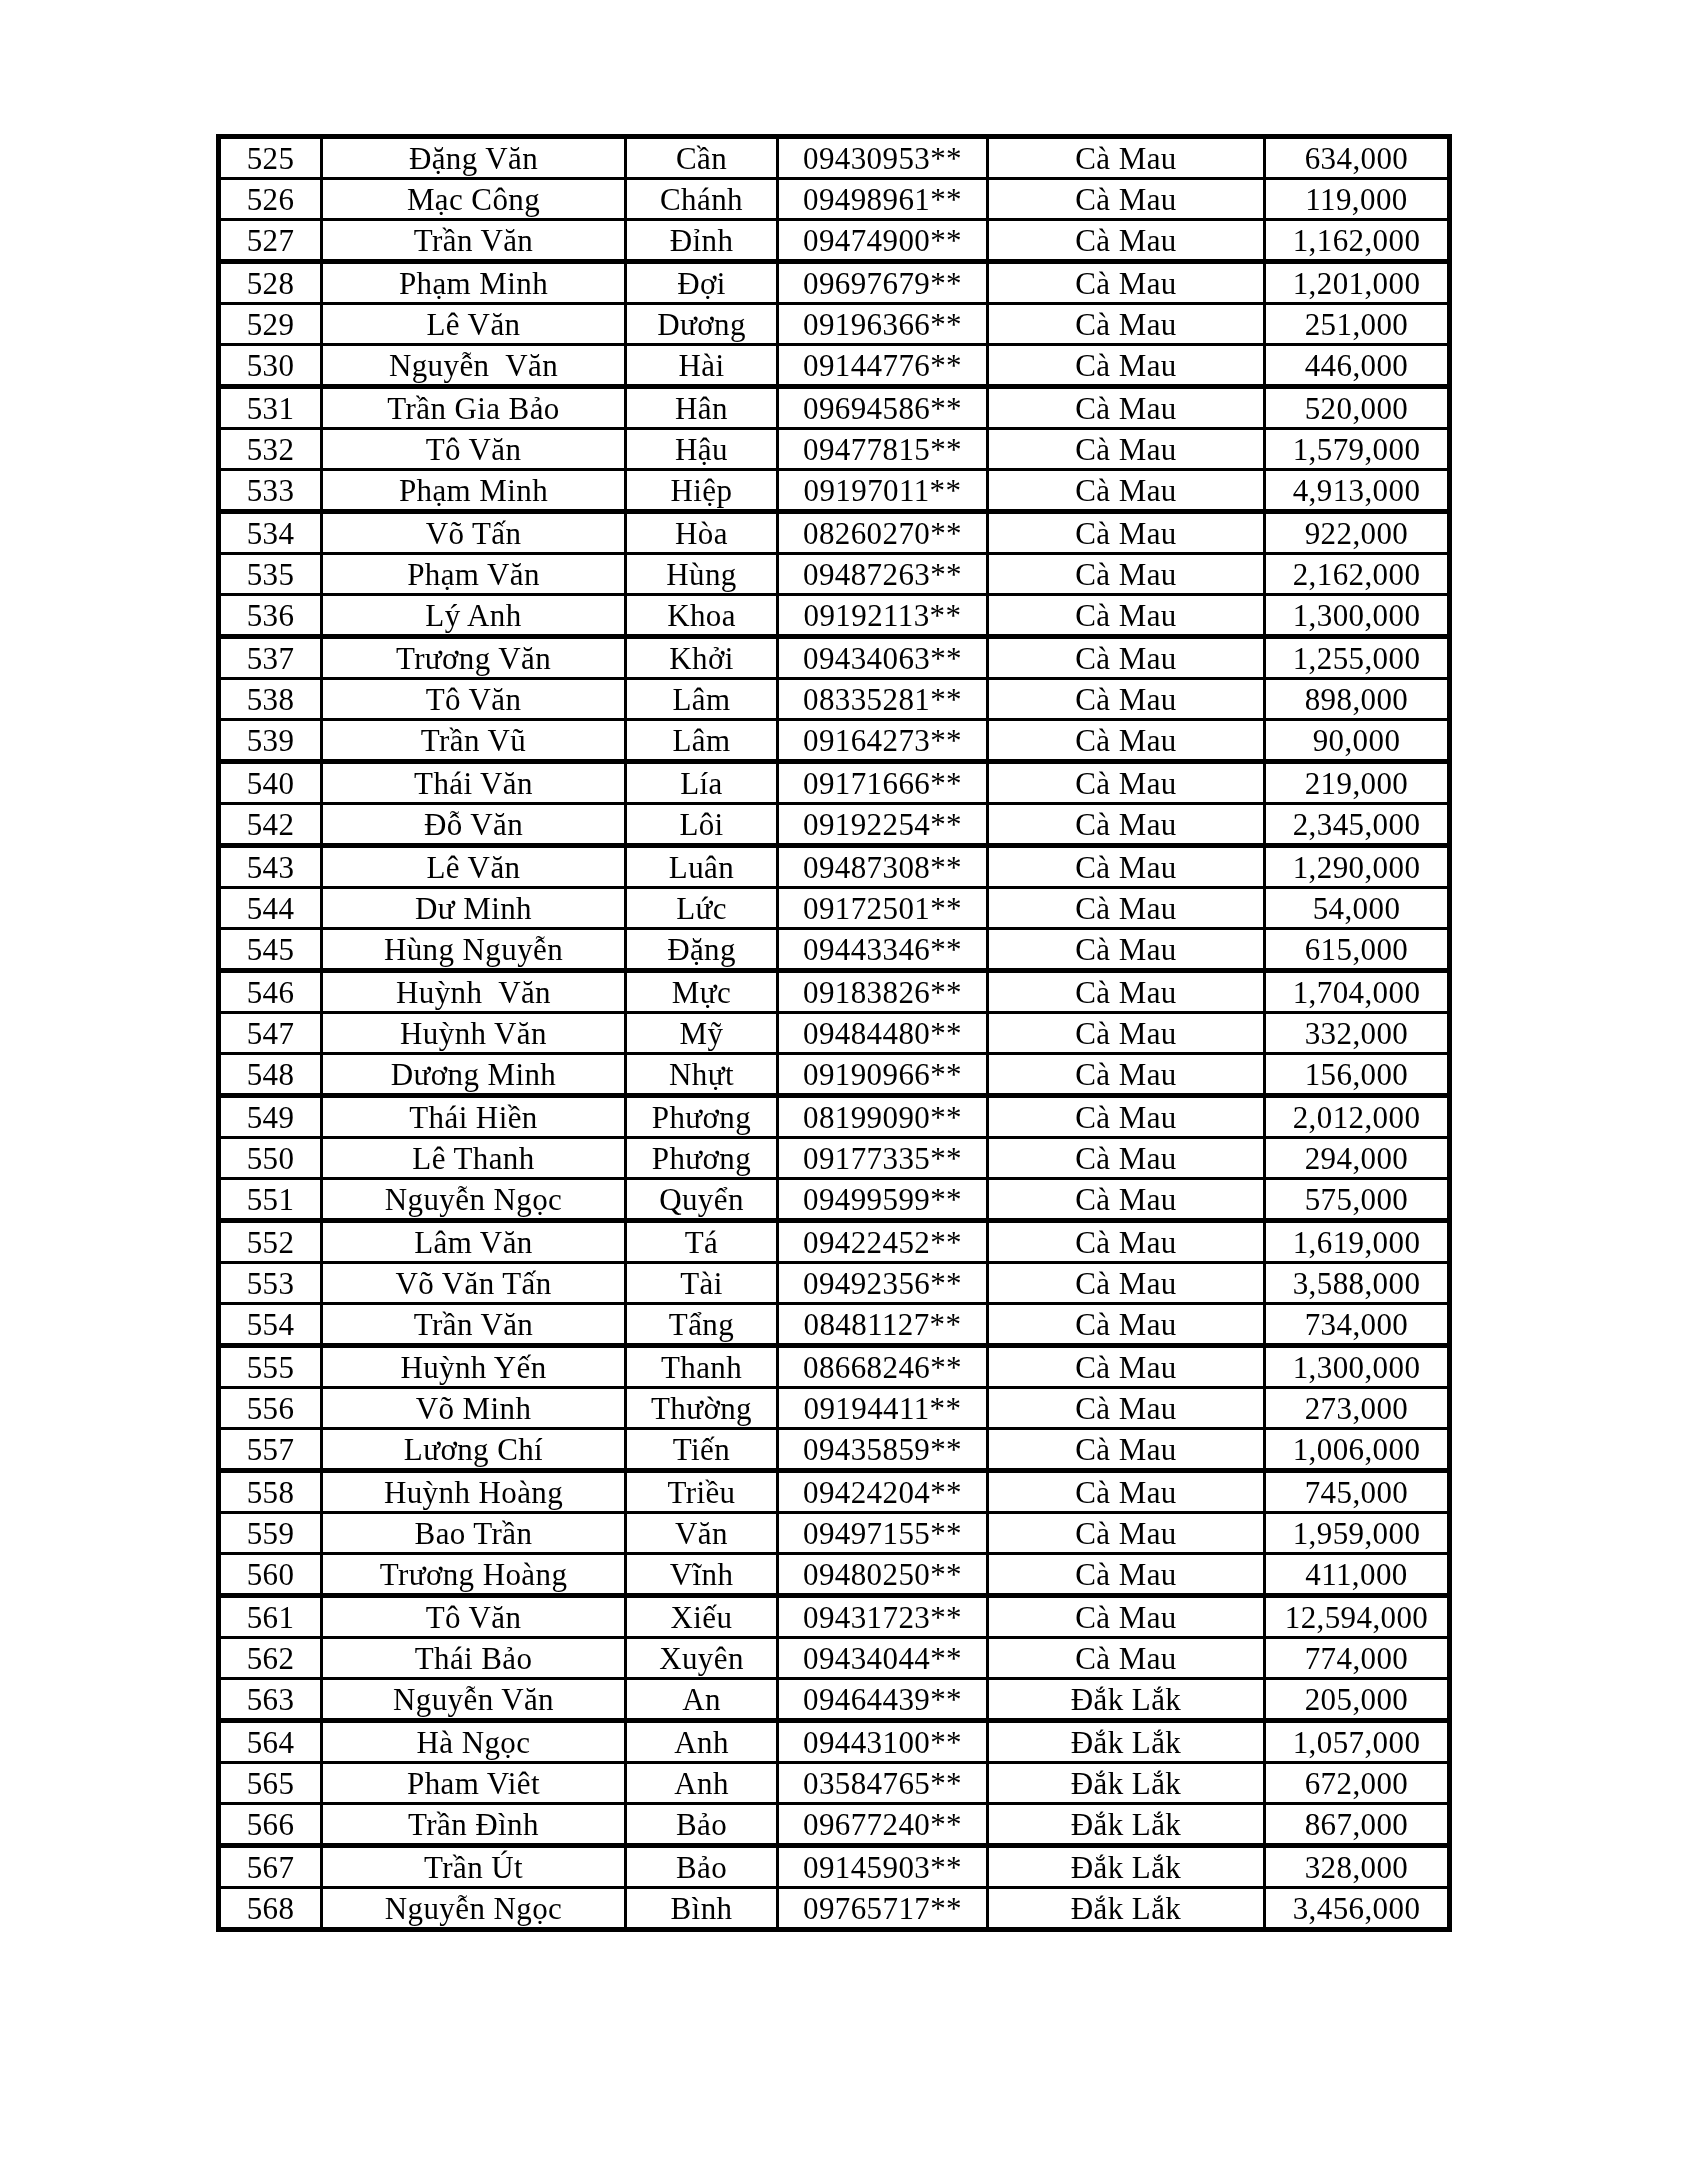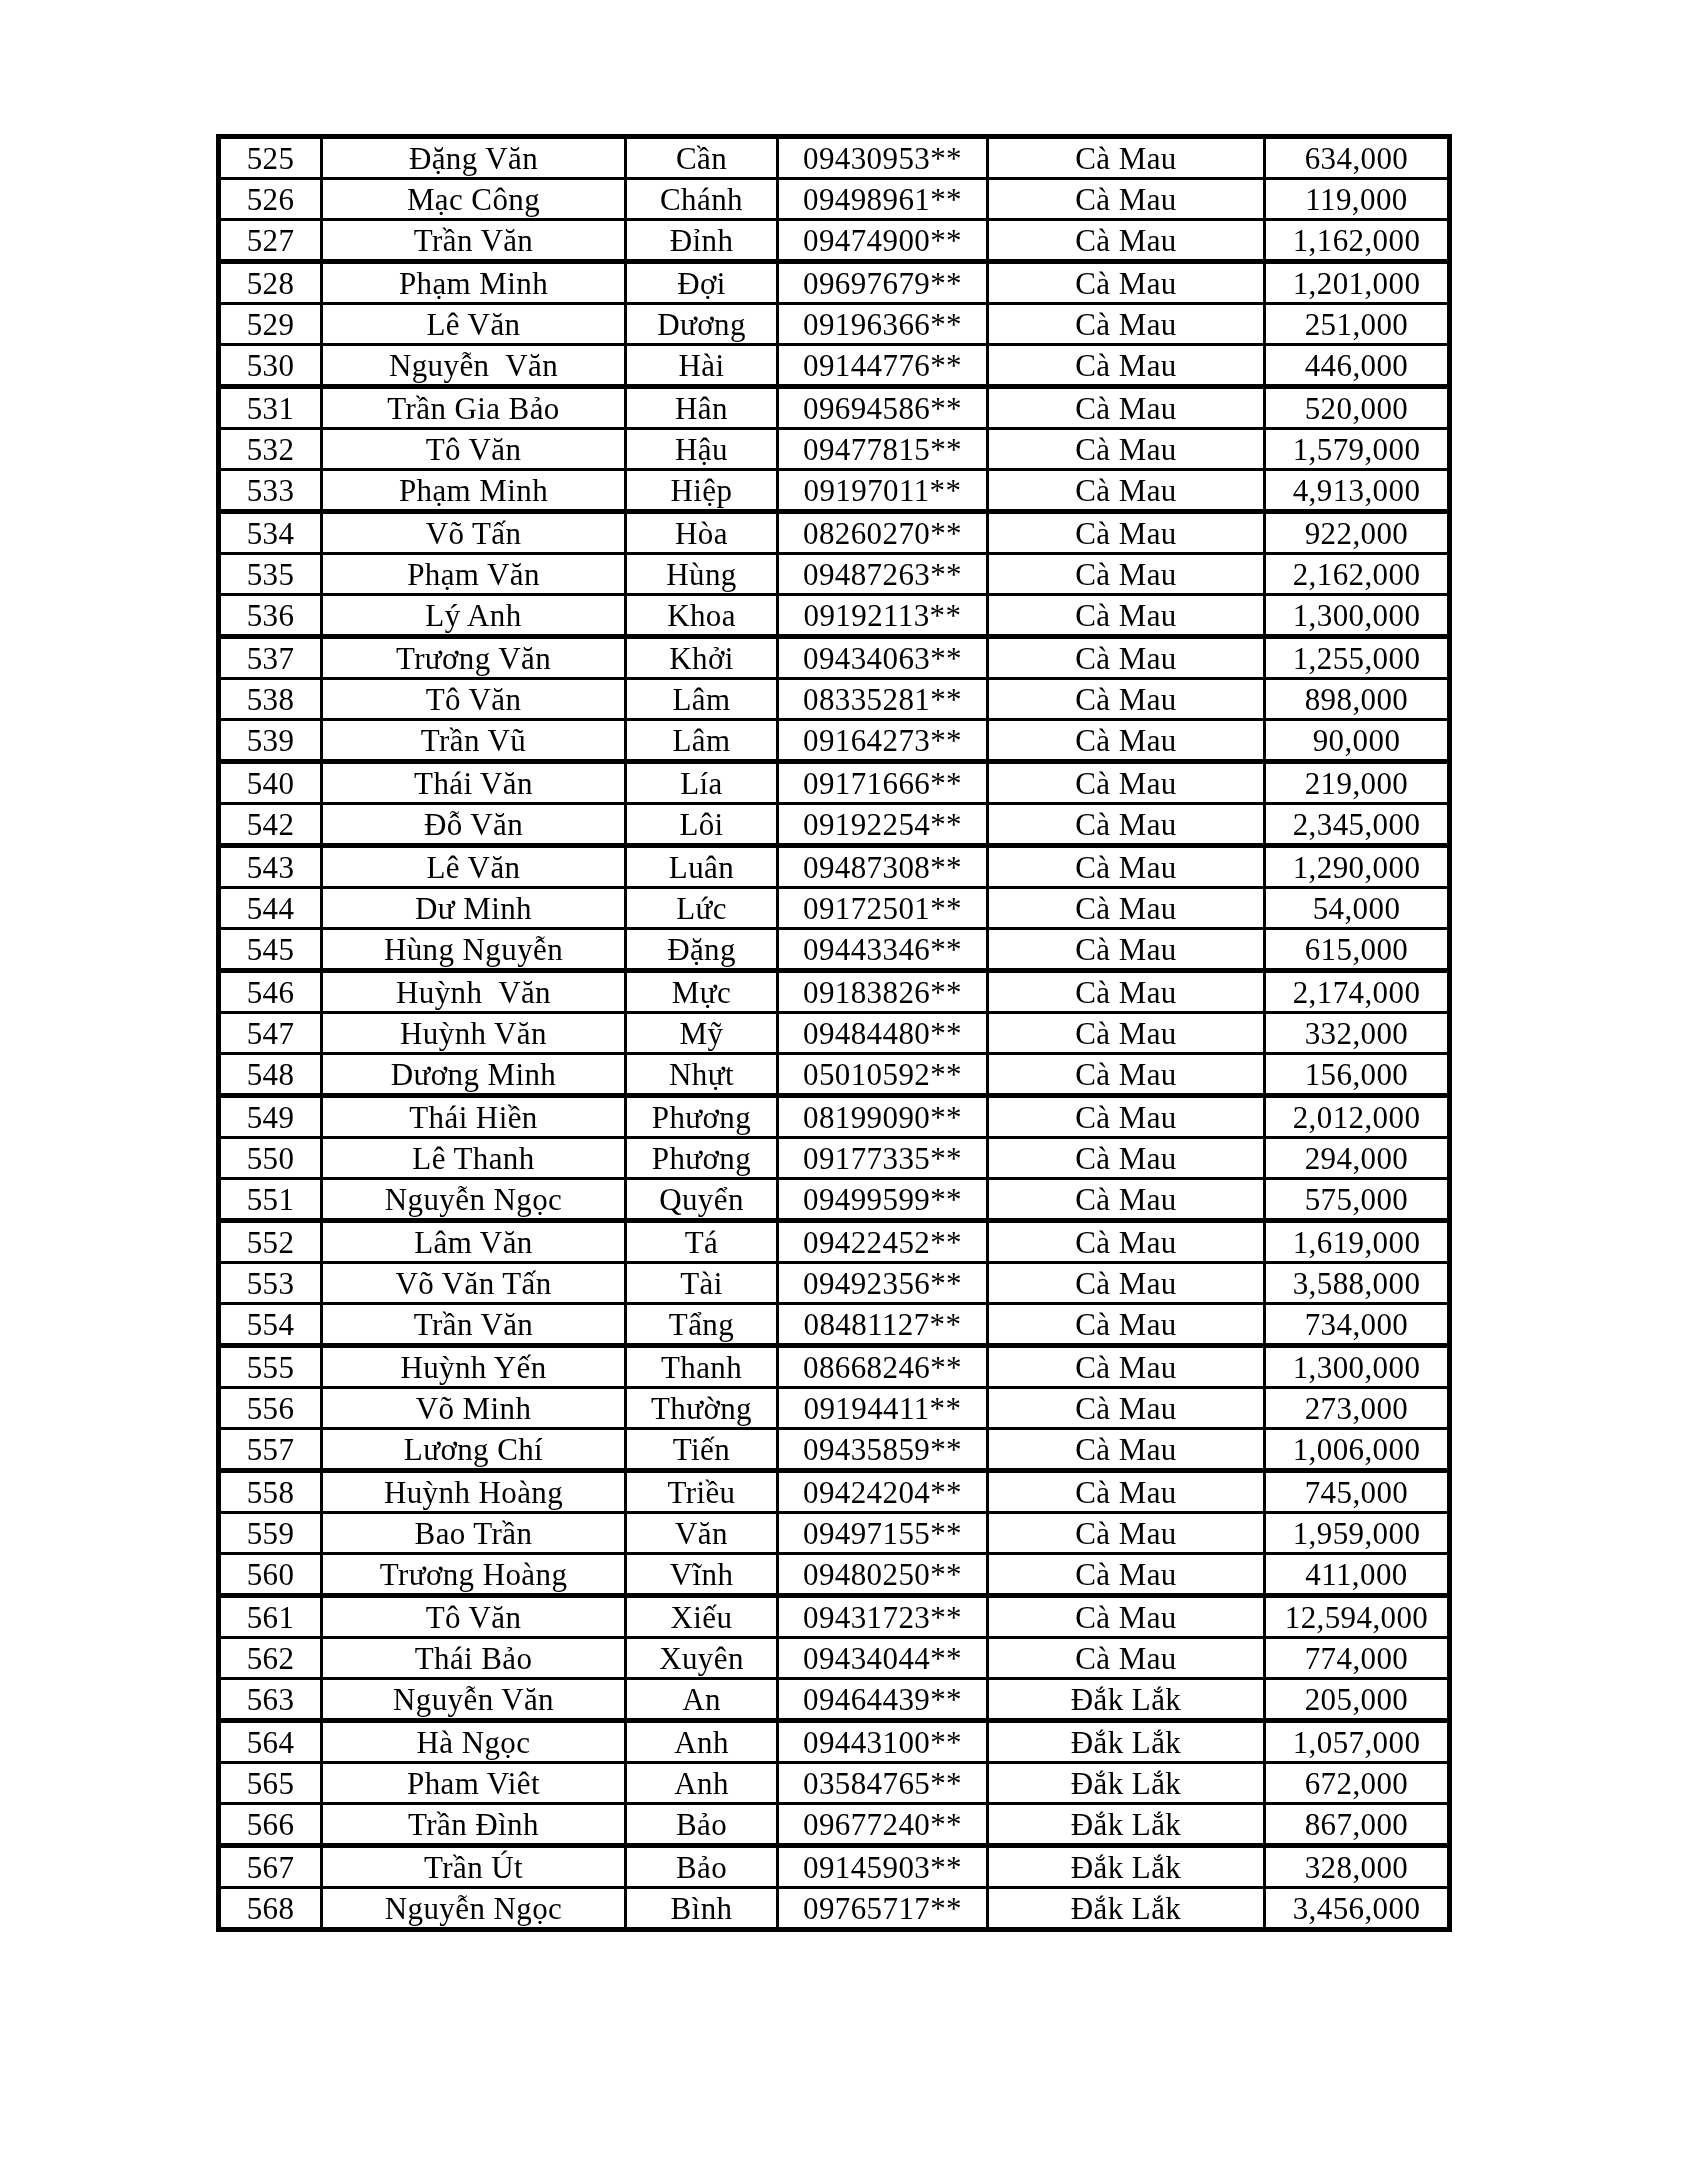--- a/index.html
+++ b/index.html
@@ -228,35 +228,35 @@
           <td class="col-phone">09443346**</td>
           <td class="col-province">Cà Mau</td>
           <td class="col-amount">615,000</td>
         </tr>
         <tr>
           <td class="col-no">546</td>
           <td class="col-family_name">Huỳnh  Văn</td>
           <td class="col-given_name">Mực</td>
           <td class="col-phone">09183826**</td>
           <td class="col-province">Cà Mau</td>
-          <td class="col-amount">2,174,000</td>
+          <td class="col-amount">1,704,000</td>
         </tr>
         <tr>
           <td class="col-no">547</td>
           <td class="col-family_name">Huỳnh Văn</td>
           <td class="col-given_name">Mỹ</td>
           <td class="col-phone">09484480**</td>
           <td class="col-province">Cà Mau</td>
           <td class="col-amount">332,000</td>
         </tr>
         <tr class="group-end">
           <td class="col-no">548</td>
           <td class="col-family_name">Dương Minh</td>
           <td class="col-given_name">Nhựt</td>
-          <td class="col-phone">05010592**</td>
+          <td class="col-phone">09190966**</td>
           <td class="col-province">Cà Mau</td>
           <td class="col-amount">156,000</td>
         </tr>
         <tr>
           <td class="col-no">549</td>
           <td class="col-family_name">Thái Hiền</td>
           <td class="col-given_name">Phương</td>
           <td class="col-phone">08199090**</td>
           <td class="col-province">Cà Mau</td>
           <td class="col-amount">2,012,000</td>

